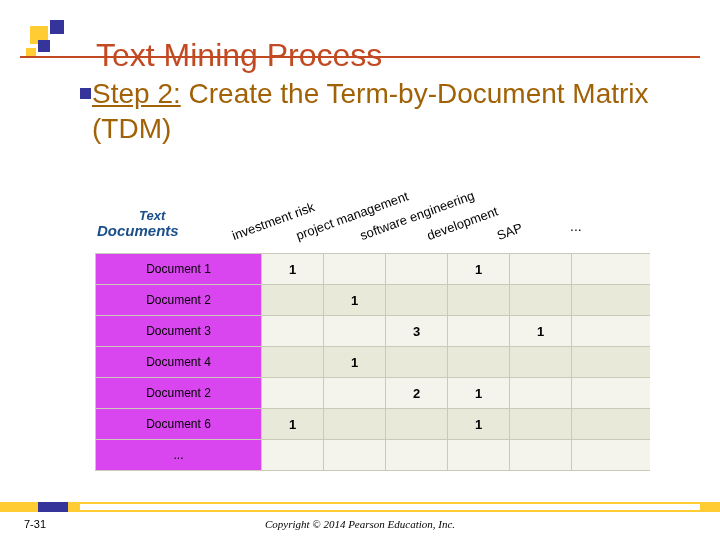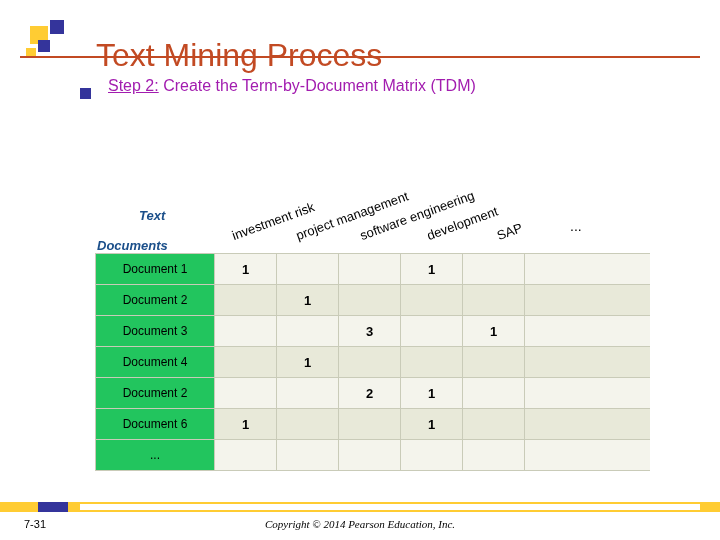--- a/index.html
+++ b/index.html
@@ -44,25 +44,25 @@
   .bullet-sq {
     position: absolute;
     left: 80px;
     top: 88px;
     width: 11px;
     height: 11px;
     background: #34349b;
   }
   .subtitle {
     position: absolute;
-    left: 108px;
+    left: 92px;
     top: 76px;
     width: 580px;
-    font-size: 16px;
-    color: #a21caf;
+    font-size: 28px;
+    color: #a16207;
     font-family: Verdana, sans-serif;
     line-height: 1.25;
   }
   .subtitle .u { text-decoration: underline; }
 
   
   .fig {
     position: absolute;
     left: 95px;
     top: 158px;
@@ -75,24 +75,24 @@
     top: 50px;
     color:#1b4f8a;
     font-weight:bold;
     font-size:13px;
     font-family: Arial, sans-serif;
     font-style: italic;
   }
   .docs-hdr {
     position:absolute;
     left: 2px;
-    top: 80px;
+    top: 64px;
     color:#1b4f8a;
     font-weight:bold;
-    font-size:13px;
+    font-size:15px;
     font-family: Arial, sans-serif;
     font-style: italic;
   }
 
   .term-labels { position:absolute; left:140px; top:0; width:420px; height:95px; }
   .term {
     position:absolute;
     font-family: Arial, sans-serif;
     font-size: 13px;
     color:#000;
@@ -107,30 +107,30 @@
     left: 0;
     top: 95px;
     width: 555px;
     border-top: 1px solid #c9cbb8;
   }
   .row {
     display:flex;
     height:31px;
   }
   .row .doc-cell {
-    width:120px;
+    width:167px;
     border:1px solid #c9cbb8;
     border-top:none;
     display:flex;
     align-items:center;
     justify-content:center;
     font-family: Arial, sans-serif;
     font-size:12px;
     color:#000;
-    background:#22c55e;
+    background:#d946ef;
   }
   .row .val-cell {
     width:62px;
     border:1px solid #c9cbb8;
     border-top:none;
     border-left:none;
     display:flex;
     align-items:center;
     justify-content:center;
     font-family: Arial, sans-serif;

